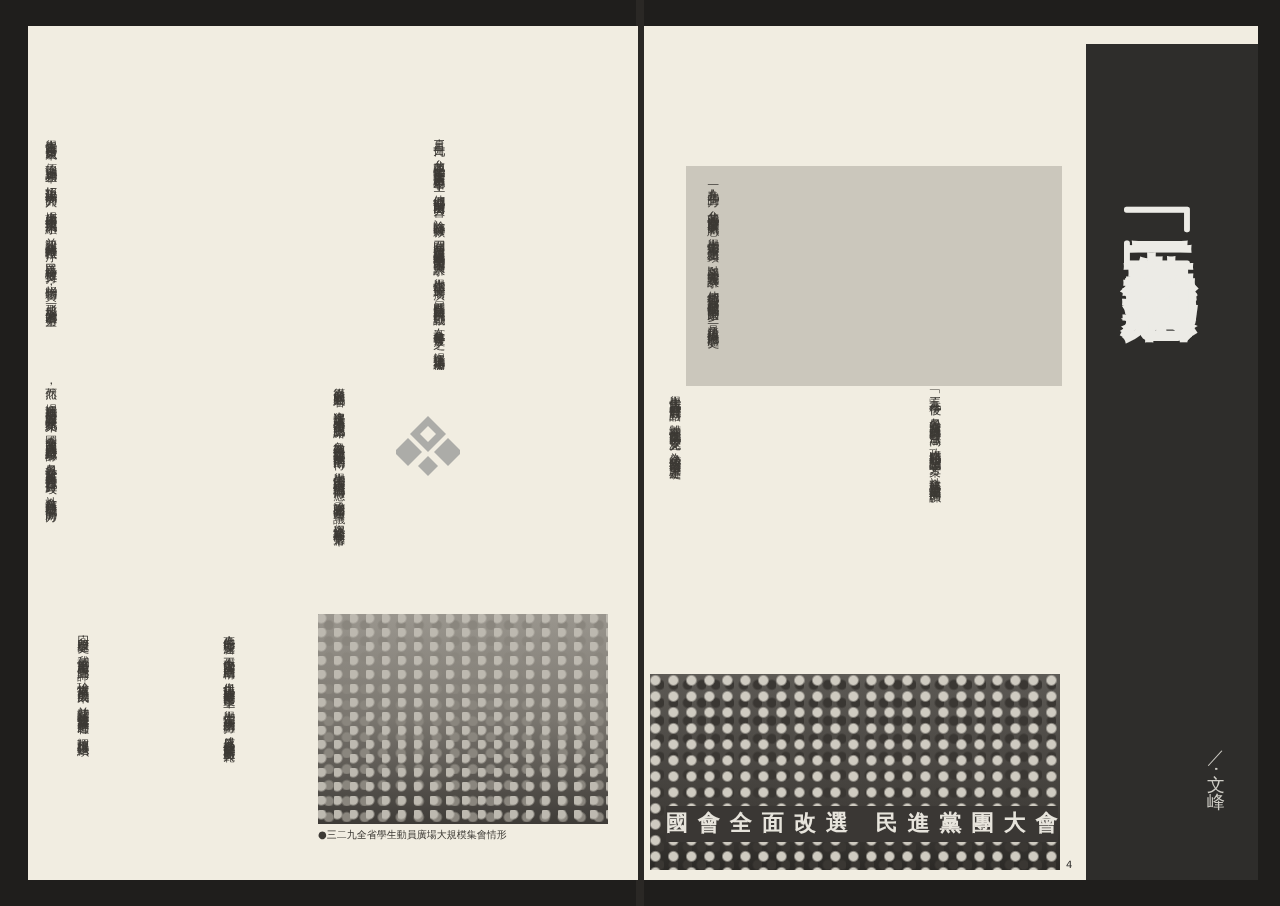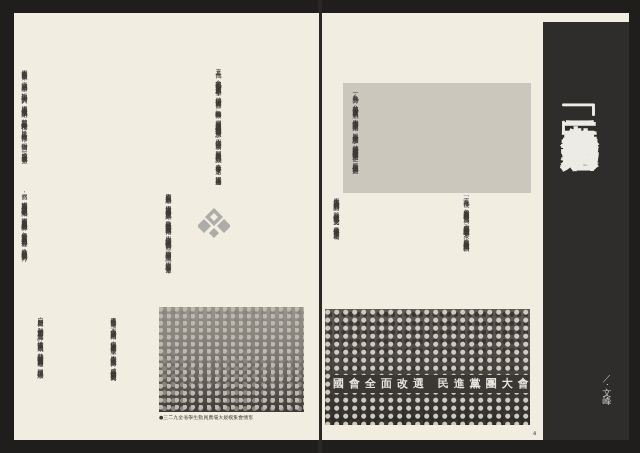--- a/index.html
+++ b/index.html
@@ -62,21 +62,21 @@
 </div>
 
 <div class="page page-right">
   <div class="textblock" style="left:140px;top:180px;width:80px;height:130px;">
     <div class="vcol">「三二九」事件後，各界對國會改選的呼聲日益高漲，政府也開始研議相關改革方案，社會輿論普遍給予正面的評價。</div>
   </div>
   <div class="textblock" style="left:10px;top:180px;width:125px;height:130px;">
     <div class="vcol">學生代表與政府官員展開對話，雙方在理性的氛圍下交換意見，為後續的政治改革奠定了基礎。</div>
   </div>
 
-  <div class="photo crowd2" style="left:3px;top:296px;width:205px;height:116px;">
+  <div class="photo crowd2" style="left:3px;top:324px;width:205px;height:98px;">
     <div class="banner">國會全面改選 民進黨團大會</div>
   </div>
 </div>
 
 <div class="quotebox">
   <div class="vcol">一九九〇年的三月，台北的天空瀰漫著改革的氣息。學生們帶著理想走上街頭，以和平的方式表達訴求，他們相信透過對話能夠促成國家的進步。這是一段值得紀念的歷史。</div>
 </div>
 
 <div class="title-band"></div>
 <div class="title-text">「三二九」事件的始末與省思</div>

